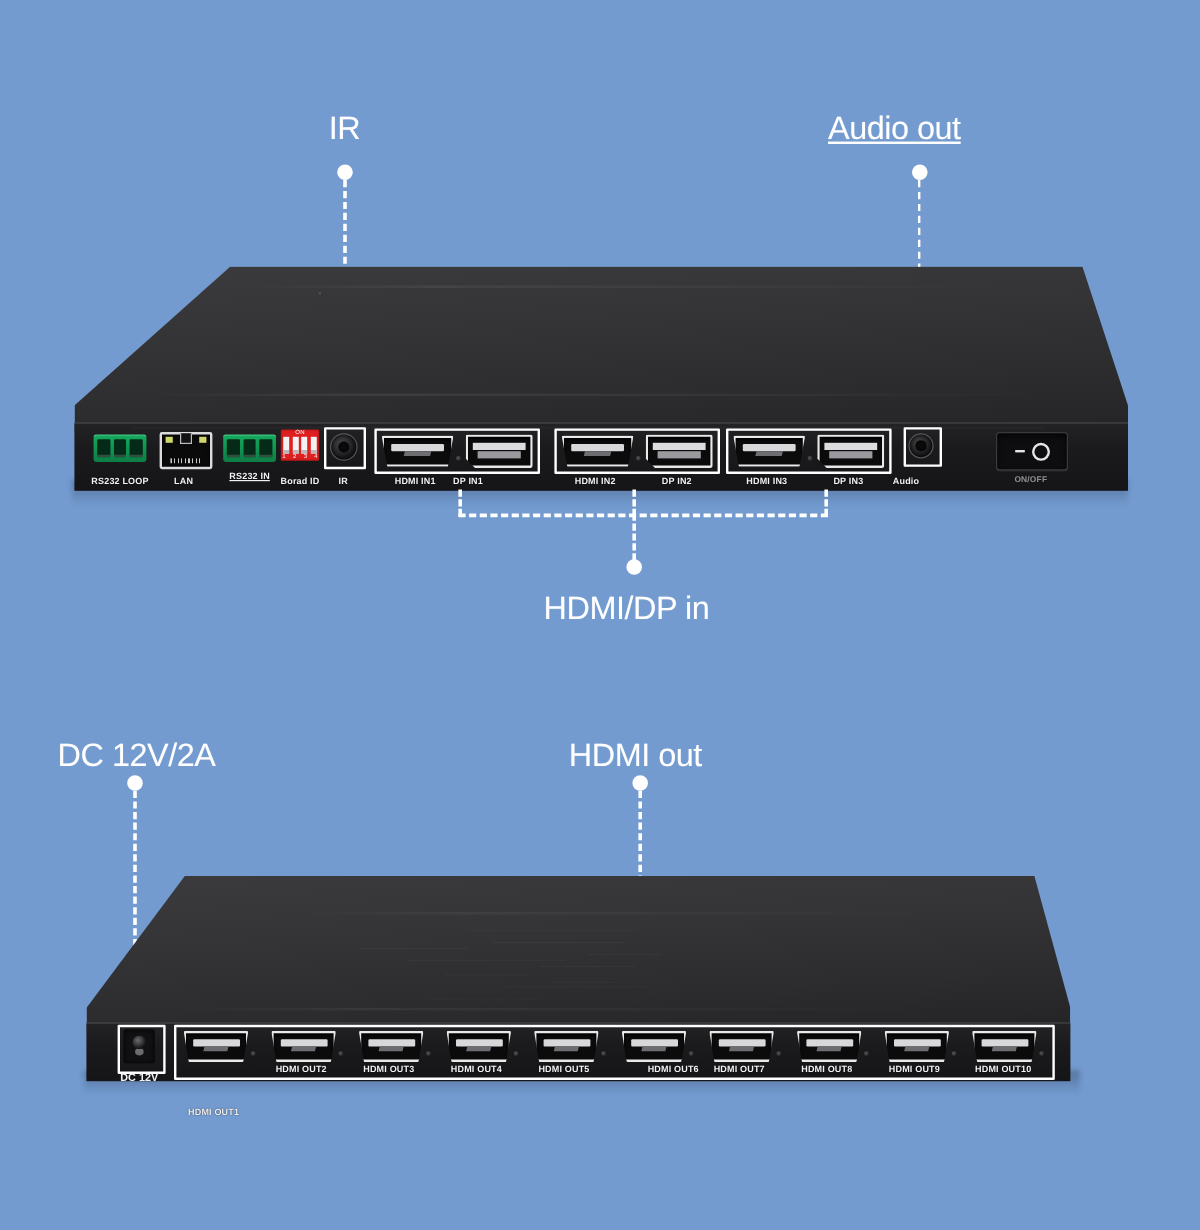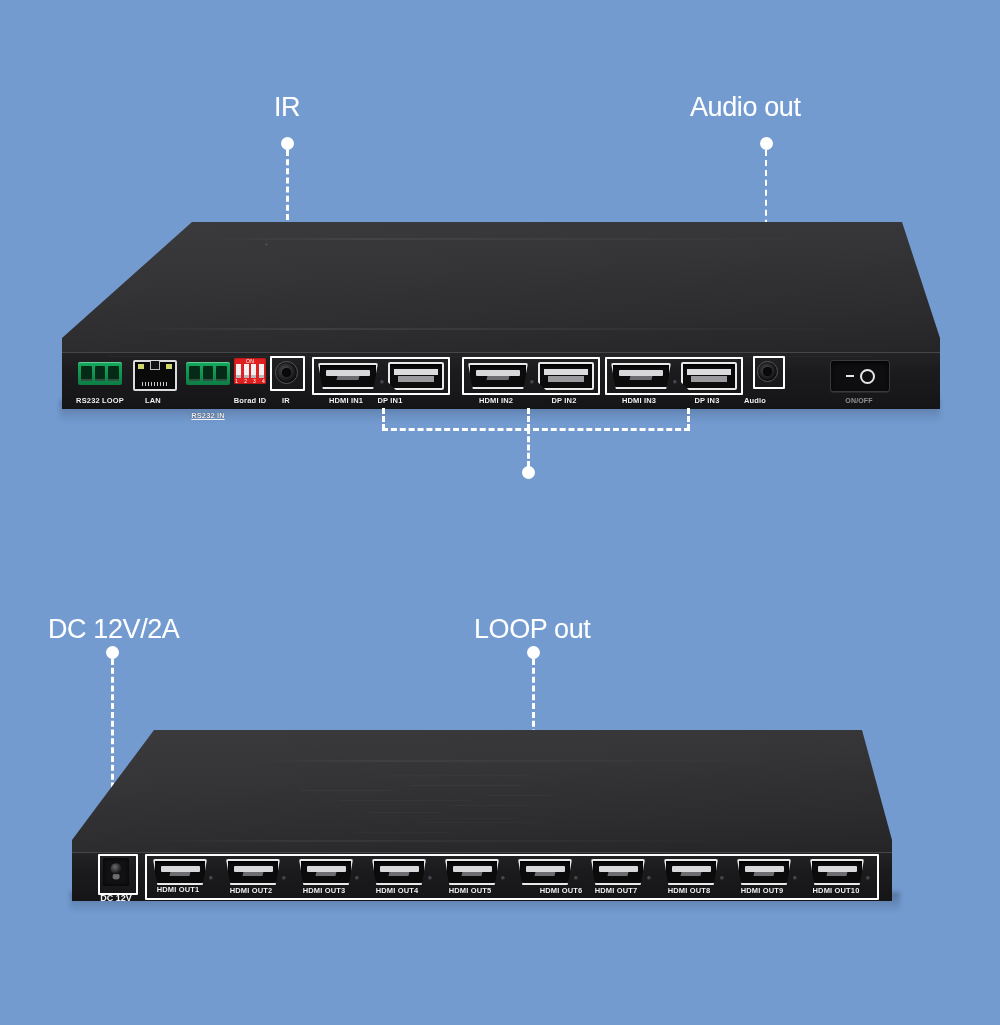--- a/index.html
+++ b/index.html
@@ -239,21 +239,21 @@
 </style>
 </head>
 <body>
 
 <div id="stage">
 
   <div class="callout-label" style="left:274px;top:92px;">IR</div>
   <div class="callout-dot" style="left:281px;top:137px;"></div>
   <div class="callout-line" style="left:286px;top:150px;height:225px;"></div>
 
-  <div class="callout-label" style="left:690px;top:92px;">Audio out</div>
+  <div class="callout-label" style="left:690px;top:92px;text-decoration:underline;">Audio out</div>
   <div class="callout-dot" style="left:760px;top:137px;"></div>
   <div class="callout-line thin" style="left:765px;top:150px;height:215px;"></div>
 
   <div class="device">
 
     <div class="dev-shadow" style="left:60px;top:400px;width:880px;height:22px;"></div>
 
     <div class="dev-top" style="left:62px;top:222px;width:878px;height:138px;
                 clip-path:polygon(130px 0px, 840px 0px, 878px 116px, 878px 138px, 0px 138px, 0px 116px);">
     </div>
@@ -277,21 +277,21 @@
       <div class="led r"></div>
       <div class="pins"></div>
     </div>
     <div class="port-label" style="left:153px;top:396px;">LAN</div>
 
     <div class="phoenix" style="left:186px;top:362px;width:44px;height:23px;">
       <i></i>
         <i></i>
         <i></i>
     </div>
-    <div class="port-label" style="left:208px;top:411px;text-decoration:underline;">RS232 IN</div>
+    <div class="port-label" style="left:208px;top:392px;text-decoration:underline;">RS232 IN</div>
 
     <div class="dip" style="left:234px;top:358px;width:32px;height:26px;">
       <div class="on">ON</div>
       <div class="switches">
         <span></span>
           <span></span>
           <span></span>
           <span></span>
       </div>
       <div class="nums">
@@ -356,26 +356,27 @@
     </div>
     <div class="port-label sm" style="left:859px;top:397px;opacity:.55;">ON/OFF</div>
   </div>
 
   <div class="callout-line" style="left:382px;top:408px;height:22px;"></div>
   <div class="callout-line" style="left:527px;top:408px;height:22px;"></div>
   <div class="callout-line" style="left:687px;top:408px;height:22px;"></div>
   <div class="bracket-h" style="left:382px;top:428px;width:308px;"></div>
   <div class="callout-line" style="left:527px;top:428px;height:39px;"></div>
   <div class="callout-dot" style="left:522px;top:466px;"></div>
+  <div class="callout-label" style="left:453px;top:492px;">HDMI/DP in</div>
 
   <div class="callout-label" style="left:48px;top:614px;">DC 12V/2A</div>
   <div class="callout-dot" style="left:106px;top:646px;"></div>
   <div class="callout-line" style="left:111px;top:659px;height:200px;"></div>
 
-  <div class="callout-label" style="left:474px;top:614px;">LOOP out</div>
+  <div class="callout-label" style="left:474px;top:614px;">HDMI out</div>
   <div class="callout-dot" style="left:527px;top:646px;"></div>
   <div class="callout-line" style="left:532px;top:659px;height:200px;"></div>
 
   <div class="device">
 
     <div class="dev-shadow" style="left:70px;top:892px;width:830px;height:20px;"></div>
 
     <div class="dev-top" style="left:72px;top:730px;width:820px;height:128px;
                 clip-path:polygon(82px 0px, 790px 0px, 820px 110px, 820px 128px, 0px 128px, 0px 110px);">
     </div>
@@ -399,21 +400,21 @@
     <div class="hl-box" style="left:98px;top:854px;width:36px;height:37px;"></div>
     <div class="dc-label" style="left:116px;top:893px;">DC 12V</div>
 
     <div class="hl-box" style="left:145px;top:854px;width:730px;height:42px;"></div>
 
     <div class="hdmi" style="left:153px;top:859px;width:50px;height:22px;">
         <div class="hdmi-inner"></div>
         <div class="hdmi-tongue"></div>
       </div>
     <div class="screw" style="left:209px;top:876px;"></div>
-    <div class="port-label" style="left:178px;top:885px;text-align:center;">HDMI OUT1</div>
+    <div class="port-label" style="left:178px;top:922px;text-align:center;">HDMI OUT1</div>
 
     <div class="hdmi" style="left:226px;top:859px;width:50px;height:22px;">
         <div class="hdmi-inner"></div>
         <div class="hdmi-tongue"></div>
       </div>
     <div class="screw" style="left:282px;top:876px;"></div>
     <div class="port-label" style="left:251px;top:886px;">HDMI OUT2</div>
 
     <div class="hdmi" style="left:299px;top:859px;width:50px;height:22px;">
         <div class="hdmi-inner"></div>

